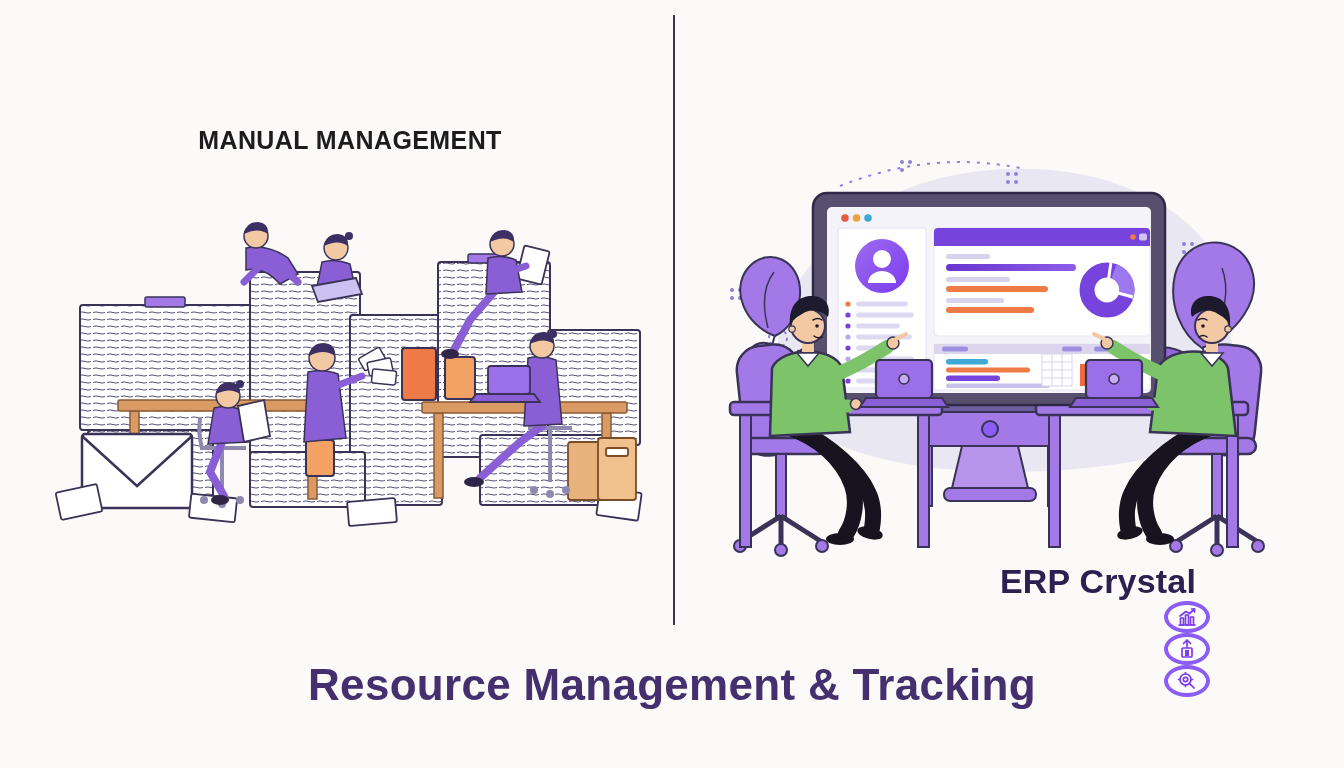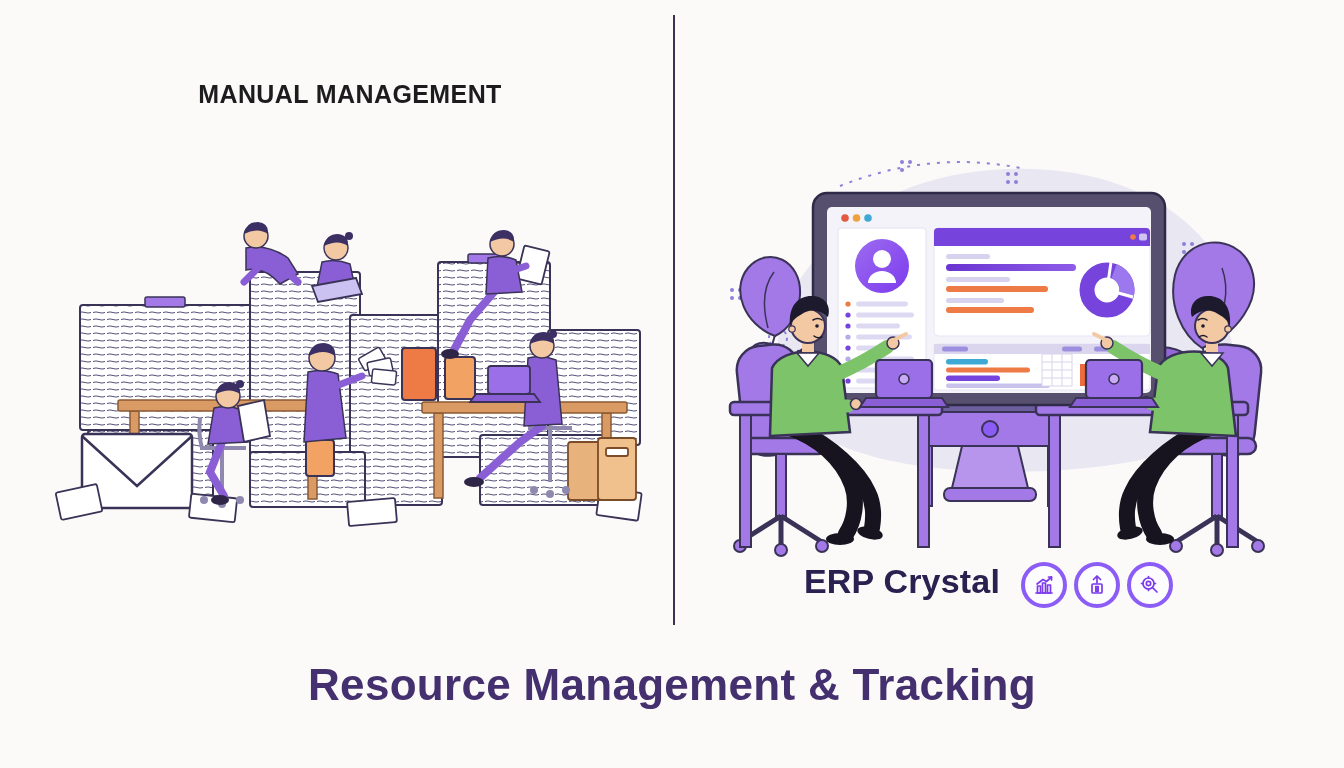--- a/index.html
+++ b/index.html
@@ -13,27 +13,27 @@
   html,body{margin:0;padding:0;}
   body{
     width:1344px;height:768px;overflow:hidden;background:var(--background);
     font-family:"Liberation Sans","DejaVu Sans",sans-serif;position:relative;
   }
   .stage{position:absolute;inset:0;}
   .heading{
     position:absolute;top:80px;font-size:25px;font-weight:800;
     letter-spacing:.4px;color:var(--heading-text);text-align:center;
   }
-  .heading-left{left:50px;width:600px;}
+  .heading-left{left:50px;width:600px;margin-top:46px;}
   .heading-right{left:724px;width:500px;}
   .divider{position:absolute;left:673px;top:15px;width:2px;height:610px;background:var(--divider);}
   .illus{position:absolute;}
   .illus-left{left:50px;top:190px;width:600px;height:340px;}
   .illus-right{left:690px;top:140px;width:610px;height:420px;}
-  .brand-row{position:absolute;left:790px;top:562px;width:420px;height:60px;display:flex;align-items:flex-start;}
+  .brand-row{position:absolute;left:790px;top:562px;width:420px;height:60px;display:flex;align-items:flex-end;flex-direction:column;}
   .brand-name{font-size:34px;font-weight:800;color:var(--brand-text);letter-spacing:.2px;width:224px;text-align:center;}
   .icon-circle{
     width:38px;height:38px;border:4.5px solid var(--icon-ring);border-radius:50%;
     display:flex;align-items:center;justify-content:center;margin-left:7px;background:#fdfcff;
   }
   .icon-circle svg{stroke:var(--icon-stroke);fill:none;stroke-width:1.7;stroke-linecap:round;stroke-linejoin:round;}
   .footer-title{
     position:absolute;left:0;top:660px;width:1344px;text-align:center;
     font-size:44px;font-weight:800;color:var(--footer-text);letter-spacing:.3px;
   }

